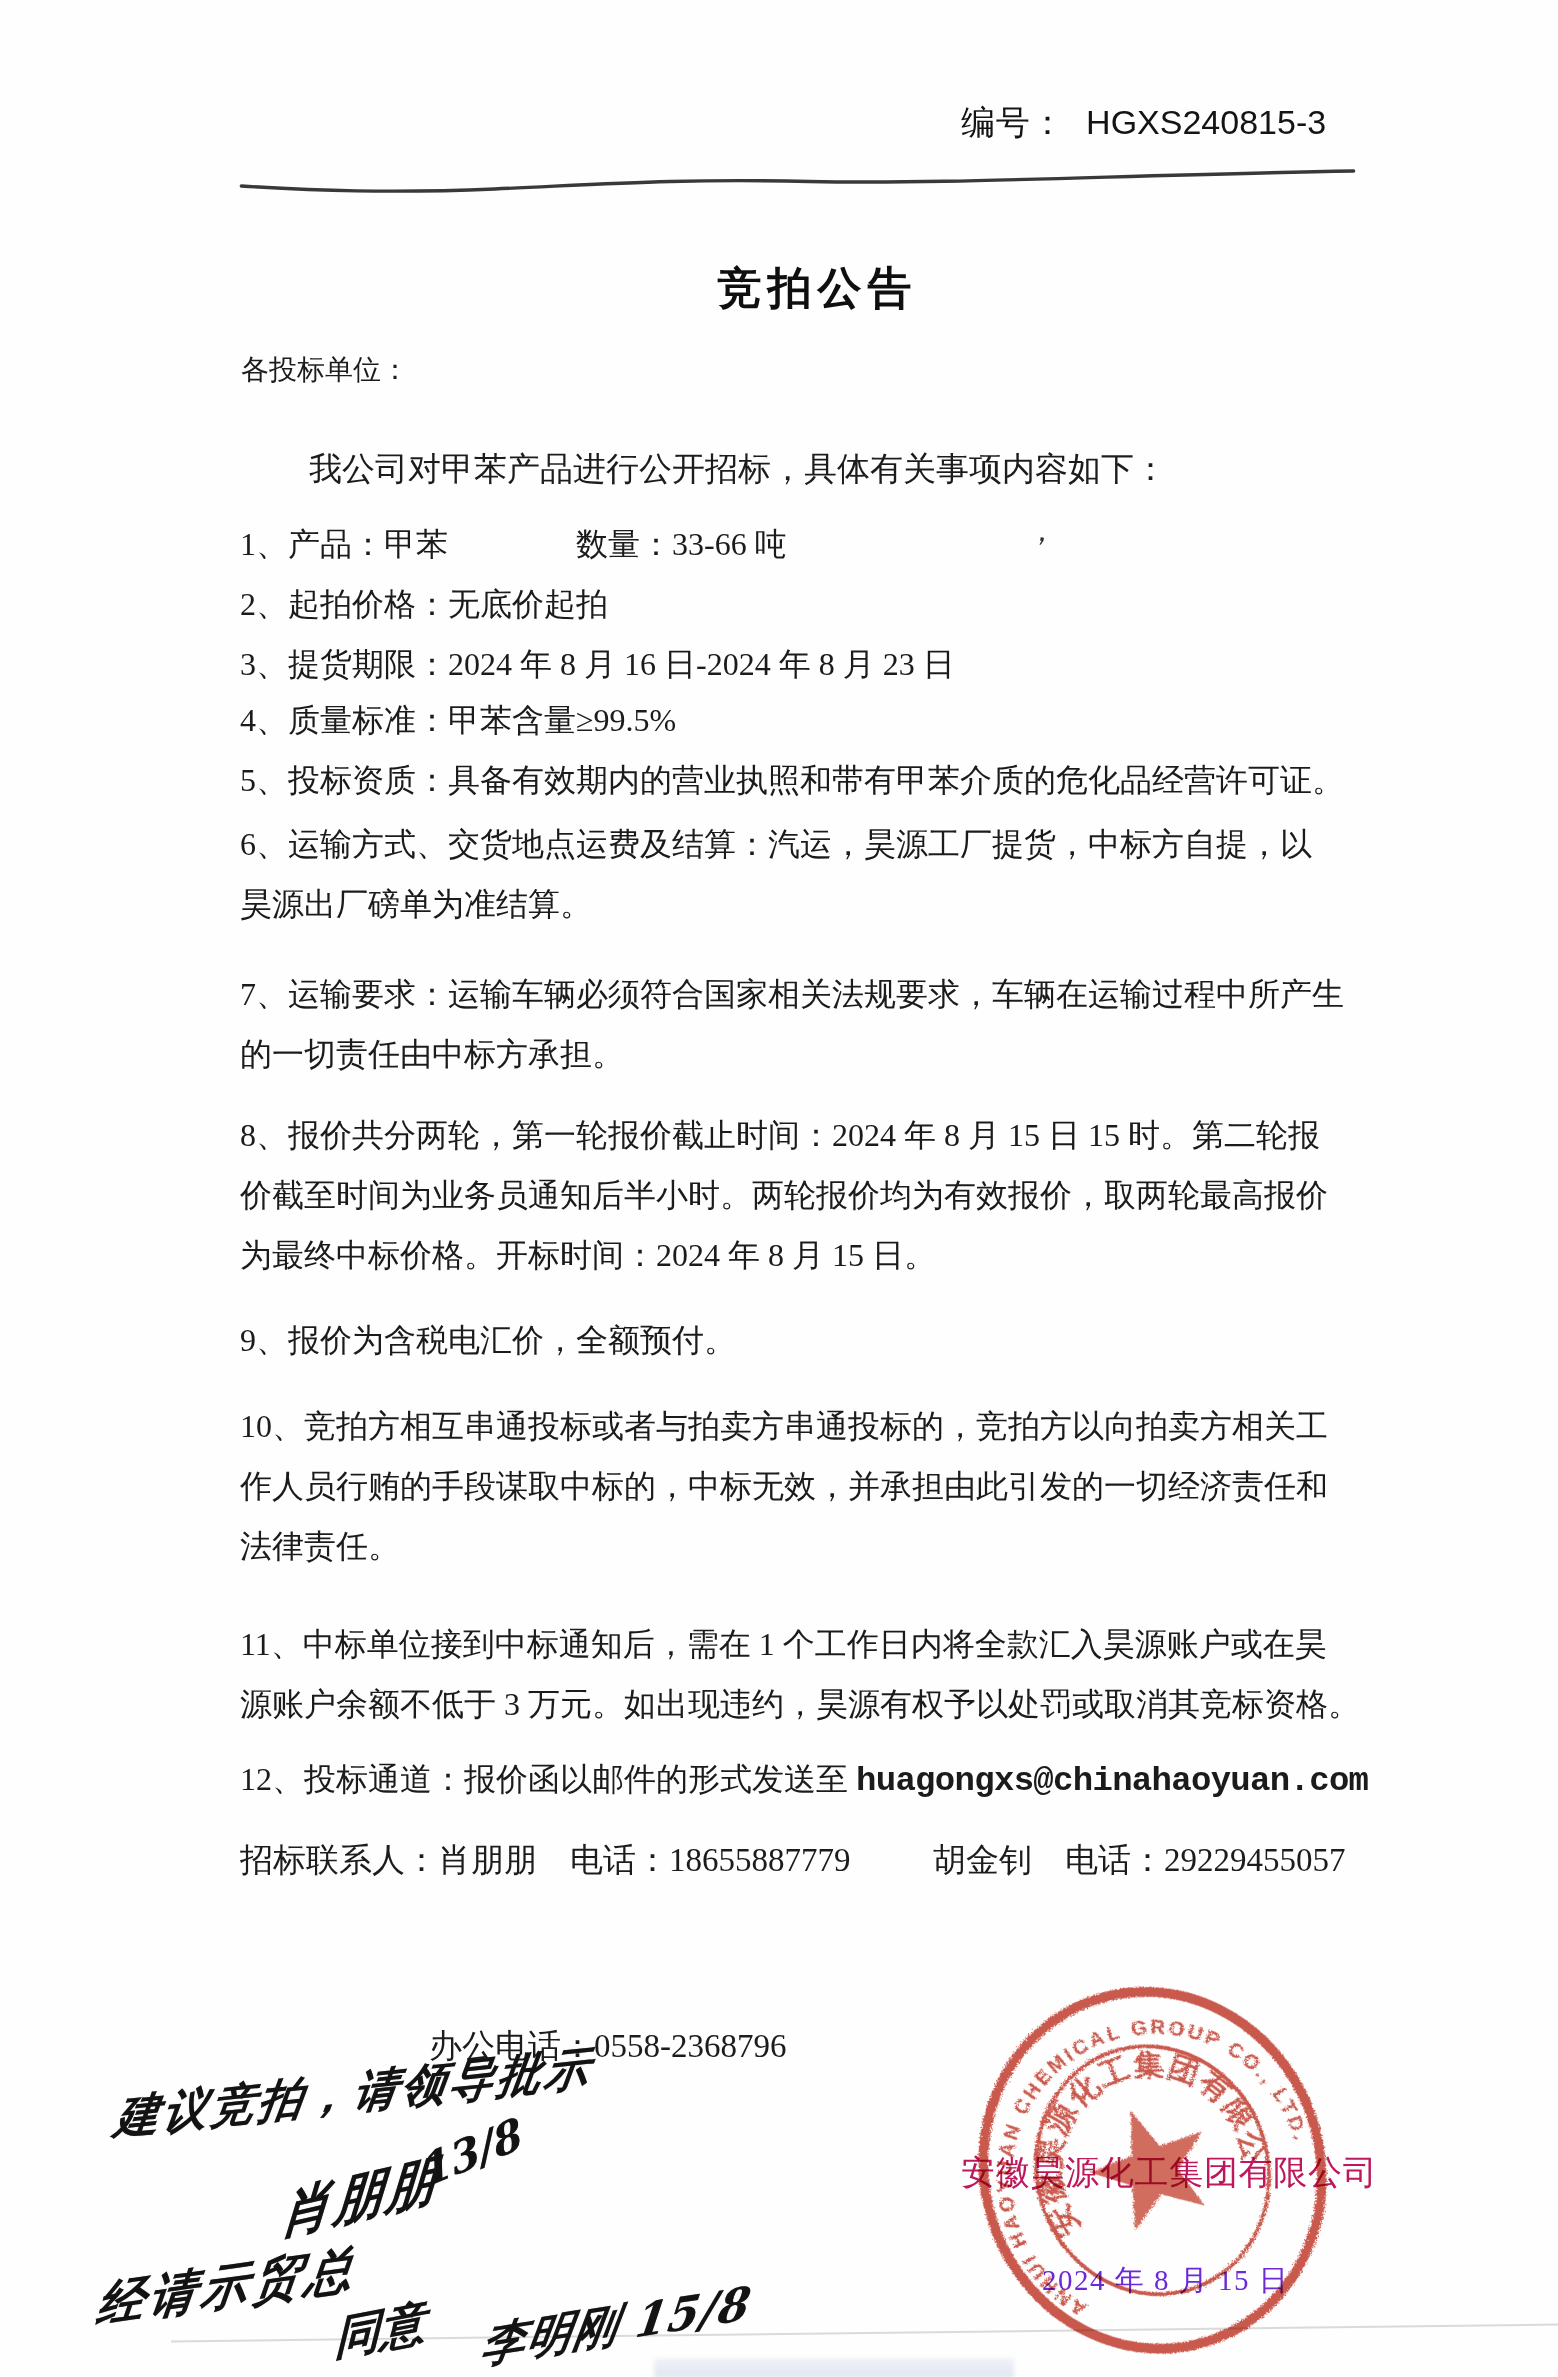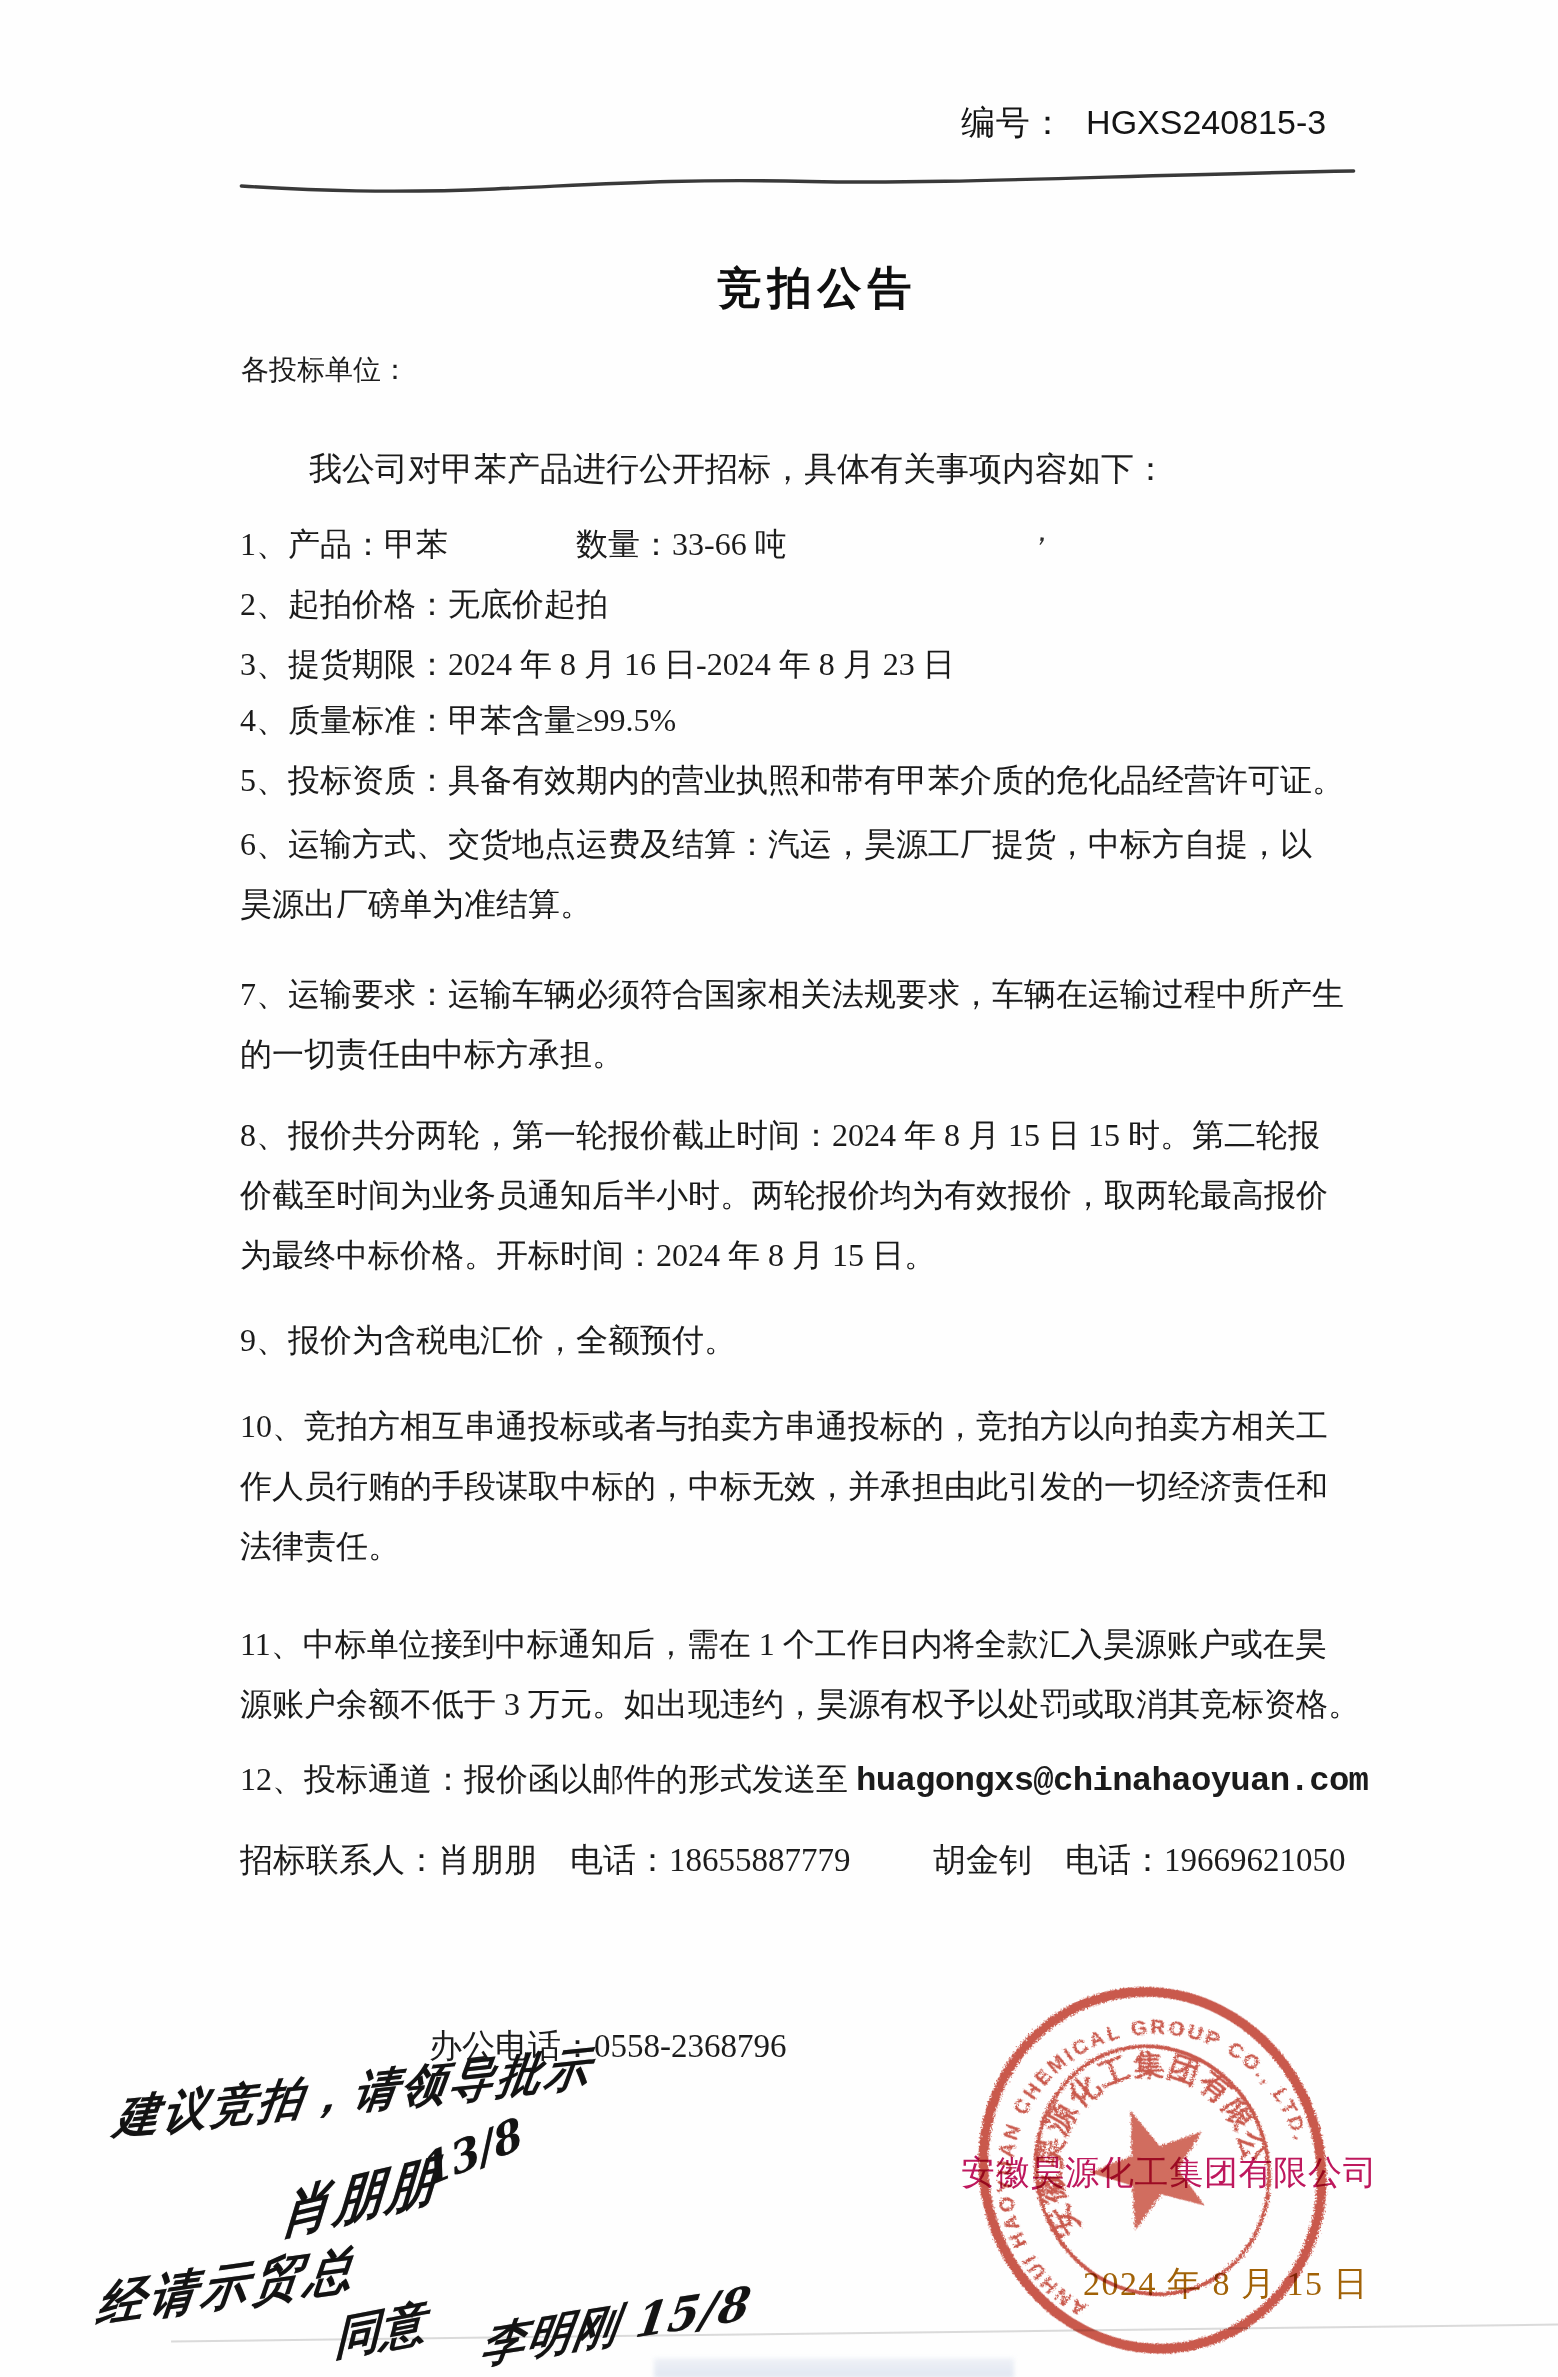--- a/index.html
+++ b/index.html
@@ -37,22 +37,22 @@
     font-weight:700;font-size:34px;letter-spacing:-0.7px;
   }
   .contacts{left:240px;top:1838px;font-size:33px;white-space:nowrap;}
   .contact2{position:absolute;left:693px;top:0px;white-space:nowrap;}
   .office{left:429px;top:2024px;font-size:33px;white-space:nowrap;}
   .signoff-company{
     left:961px;top:2150px;
     font-size:34px;letter-spacing:0.7px;color:#be185d;white-space:nowrap;z-index:3;font-family:Liberation Serif, serif;
   }
   .signoff-date{
-    left:1083px;top:2261px;
-    font-size:34px;letter-spacing:1.5px;color:#a16207;white-space:nowrap;z-index:3;
+    left:1042px;top:2261px;
+    font-size:29px;letter-spacing:1.5px;color:#6d28d9;white-space:nowrap;z-index:3;
   }
   .stamp{
     left:920px;top:1947px;width:465px;height:457px;
     z-index:4;mix-blend-mode:multiply;opacity:0.92;
   }
   .hw{
     position:absolute;
     font-family:"DejaVu Serif","Liberation Serif",serif;
     font-style:italic;font-weight:700;color:#131313;
     white-space:nowrap;z-index:5;
@@ -110,21 +110,21 @@
   <div class="abs bodyline" style="top:1396px">10、竞拍方相互串通投标或者与拍卖方串通投标的，竞拍方以向拍卖方相关工
 作人员行贿的手段谋取中标的，中标无效，并承担由此引发的一切经济责任和
 法律责任。</div>
   <div class="abs bodyline" style="top:1614px">11、中标单位接到中标通知后，需在 1 个工作日内将全款汇入昊源账户或在昊
 源账户余额不低于 3 万元。如出现违约，昊源有权予以处罚或取消其竞标资格。</div>
 
   <div class="abs bodyline" style="top:1749px"><span>12、投标通道：报价函以邮件的形式发送至 </span><span class="email">huagongxs@chinahaoyuan.com</span></div>
 
   <div class="abs contacts">
     <span>招标联系人：</span><span>肖朋朋</span>　<span>电话：</span><span>18655887779</span>
-    <span class="contact2"><span>胡金钊</span>　<span>电话：</span><span>19669621050</span></span>
+    <span class="contact2"><span>胡金钊</span>　<span>电话：</span><span>29229455057</span></span>
   </div>
 
   <div class="abs office">
     <span>办公电话：</span><span>0558-2368796</span>
   </div>
 
   <div class="abs signoff-company">安徽昊源化工集团有限公司</div>
   <div class="abs signoff-date">2024 年 8 月 15 日</div>
 
   <svg class="abs stamp" width="465" height="457" viewBox="0 0 620 610">

